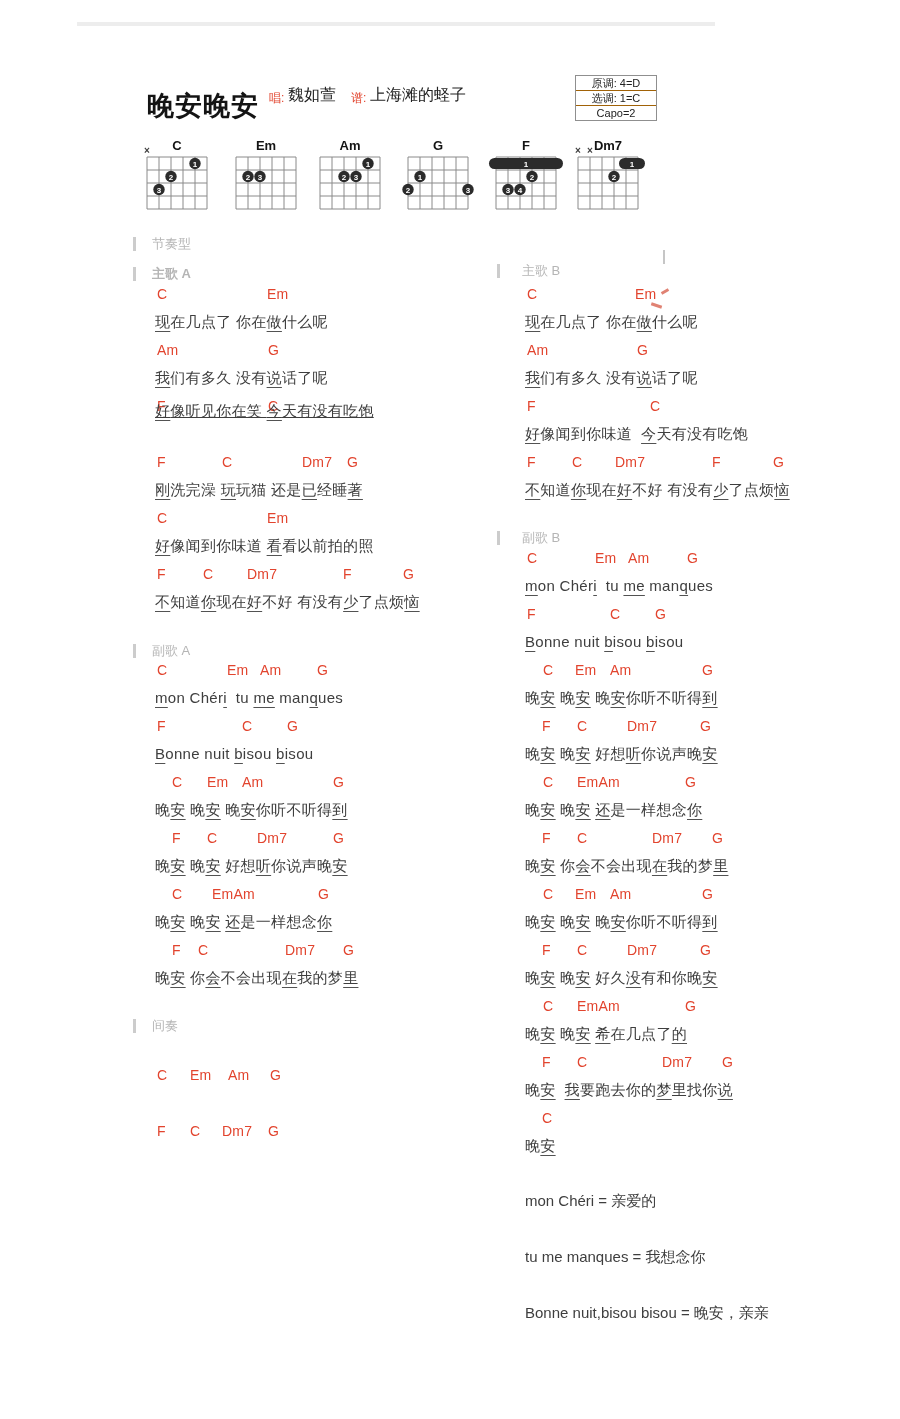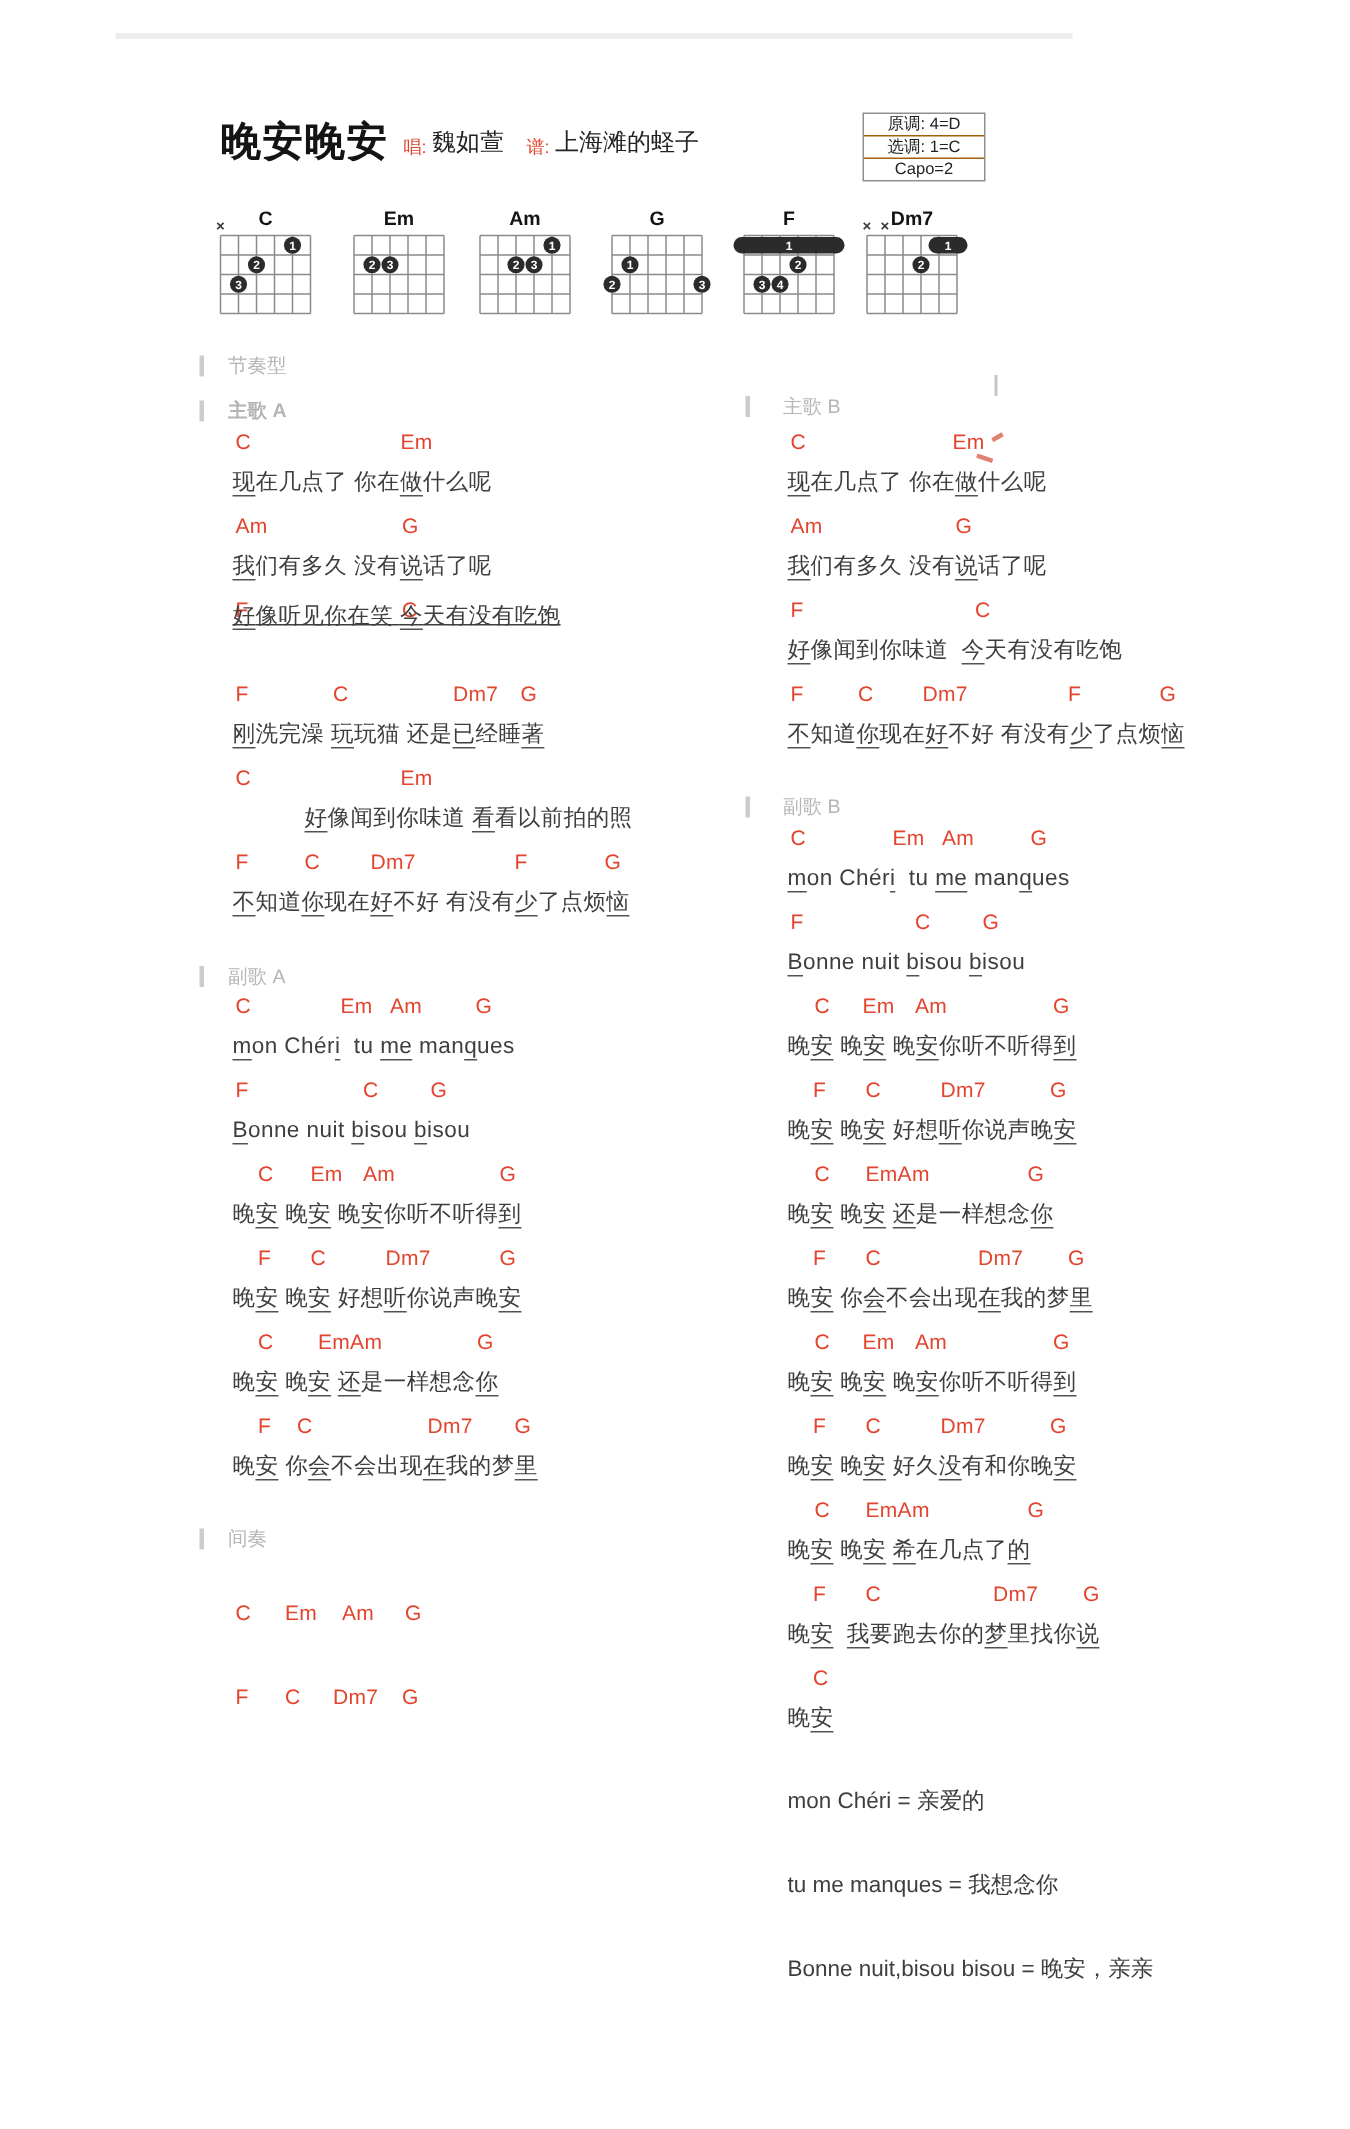--- a/index.html
+++ b/index.html
@@ -1,21 +1,21 @@
 <!DOCTYPE html>
 <html><head>
 <meta charset="utf-8">
 <style>
   html,body{margin:0;padding:0}
   body{
     width:900px;height:1419px;position:relative;background:#ffffff;
     font-family:"Liberation Sans",sans-serif;overflow:hidden;
   }
   #toprule{position:absolute;left:77px;top:22px;width:638px;height:4px;background:#ededed}
-  #page-title{position:absolute;left:147px;top:76px;font-size:27px;font-weight:bold;color:#141414;letter-spacing:1px;white-space:pre}
+  #page-title{position:absolute;left:147px;top:88px;font-size:27px;font-weight:bold;color:#141414;letter-spacing:1px;white-space:pre}
   .credit-label{position:absolute;top:90px;font-size:12px;color:#e2442e;white-space:pre}
   .credit-name{position:absolute;top:85px;font-size:16px;color:#222;white-space:pre}
   #singer-label{left:269px}
   #singer-name{left:288px}
   #arranger-label{left:351px}
   #arranger-name{left:370px}
   #keybox{position:absolute;left:575px;top:75px;width:80px;border:1px solid #8f8f8f;background:#fff}
   .keybox-row{height:14px;line-height:14px;font-size:11px;text-align:center;color:#222;white-space:pre}
   .keybox-row + .keybox-row{border-top:1px solid #a16207}
   .section-bar{position:absolute;width:3px;height:14px;background:#cccccc}
@@ -177,21 +177,21 @@
     <div class="section-h" style="left: 152px; top: 264px; font-weight: bold;">主歌 A</div>
     <div class="line chords" style="left: 155px; top: 283px; color: rgb(226, 68, 46); width: 300px;"><span class="chord-tok" style="left: 2px;">C</span><span class="chord-tok" style="left: 112px;">Em</span></div>
     <div class="line lyric" style="left: 155px; top: 311px;"><span class="u">现</span><span>在几点了 你在</span><span class="u">做</span><span>什么呢</span></div>
     <div class="line chords" style="left: 155px; top: 339px; color: rgb(226, 68, 46); width: 300px;"><span class="chord-tok" style="left: 2px;">Am</span><span class="chord-tok" style="left: 113px;">G</span></div>
     <div class="line lyric" style="left: 155px; top: 367px;"><span class="u">我</span><span>们有多久 没有</span><span class="u">说</span><span>话了呢</span></div>
     <div class="line chords" style="left: 155px; top: 395px; color: rgb(226, 68, 46); width: 300px;"><span class="chord-tok" style="left: 2px;">F</span><span class="chord-tok" style="left: 113px;">C</span></div>
     <div class="line lyric" style="left: 155px; top: 400px; text-decoration: underline;"><span class="u">好</span><span>像听见你在笑 </span><span class="u">今</span><span>天有没有吃饱</span></div>
     <div class="line chords" style="left: 155px; top: 451px; color: rgb(226, 68, 46); width: 300px;"><span class="chord-tok" style="left: 2px;">F</span><span class="chord-tok" style="left: 67px;">C</span><span class="chord-tok" style="left: 147px;">Dm7</span><span class="chord-tok" style="left: 192px;">G</span></div>
     <div class="line lyric" style="left: 155px; top: 479px;"><span class="u">刚</span><span>洗完澡 </span><span class="u">玩</span><span>玩猫 还是</span><span class="u">已</span><span>经睡</span><span class="u">著</span></div>
     <div class="line chords" style="left: 155px; top: 507px; color: rgb(226, 68, 46); width: 300px;"><span class="chord-tok" style="left: 2px;">C</span><span class="chord-tok" style="left: 112px;">Em</span></div>
-    <div class="line lyric" style="left: 155px; top: 535px; margin-left: 48px;"><span class="u">好</span><span>像闻到你味道 </span><span class="u">看</span><span>看以前拍的照</span></div>
+    <div class="line lyric" style="left: 155px; top: 535px;"><span class="u">好</span><span>像闻到你味道 </span><span class="u">看</span><span>看以前拍的照</span></div>
     <div class="line chords" style="left: 155px; top: 563px; color: rgb(226, 68, 46); width: 300px;"><span class="chord-tok" style="left: 2px;">F</span><span class="chord-tok" style="left: 48px;">C</span><span class="chord-tok" style="left: 92px;">Dm7</span><span class="chord-tok" style="left: 188px;">F</span><span class="chord-tok" style="left: 248px;">G</span></div>
     <div class="line lyric" style="left: 155px; top: 591px;"><span class="u">不</span><span>知道</span><span class="u">你</span><span>现在</span><span class="u">好</span><span>不好 有没有</span><span class="u">少</span><span>了点烦</span><span class="u">恼</span></div>
     <div class="section-bar" style="left: 133px; top: 644px;"></div>
     <div class="section-h" style="left: 152px; top: 641px;">副歌 A</div>
     <div class="line chords" style="left: 155px; top: 659px; color: rgb(226, 68, 46); width: 300px;"><span class="chord-tok" style="left: 2px;">C</span><span class="chord-tok" style="left: 72px;">Em</span><span class="chord-tok" style="left: 105px;">Am</span><span class="chord-tok" style="left: 162px;">G</span></div>
     <div class="line lyric" style="left: 155px; top: 687px;"><span class="u">m</span><span>on Chér</span><span class="u">i</span><span>  tu </span><span class="u">me</span><span> man</span><span class="u">q</span><span>ues</span></div>
     <div class="line chords" style="left: 155px; top: 715px; color: rgb(226, 68, 46); width: 300px;"><span class="chord-tok" style="left: 2px;">F</span><span class="chord-tok" style="left: 87px;">C</span><span class="chord-tok" style="left: 132px;">G</span></div>
     <div class="line lyric" style="left: 155px; top: 743px;"><span class="u">B</span><span>onne nuit </span><span class="u">b</span><span>isou </span><span class="u">b</span><span>isou</span></div>
     <div class="line chords" style="left: 155px; top: 771px; color: rgb(226, 68, 46); width: 300px;"><span class="chord-tok" style="left: 17px;">C</span><span class="chord-tok" style="left: 52px;">Em</span><span class="chord-tok" style="left: 87px;">Am</span><span class="chord-tok" style="left: 178px;">G</span></div>
     <div class="line lyric" style="left: 155px; top: 799px;"><span>晚</span><span class="u">安</span><span> 晚</span><span class="u">安</span><span> 晚</span><span class="u">安</span><span>你听不听得</span><span class="u">到</span></div>

